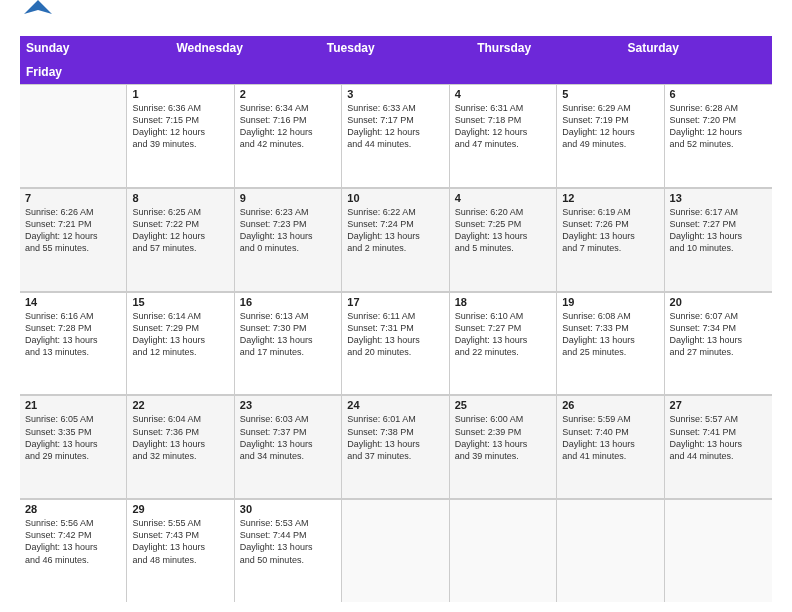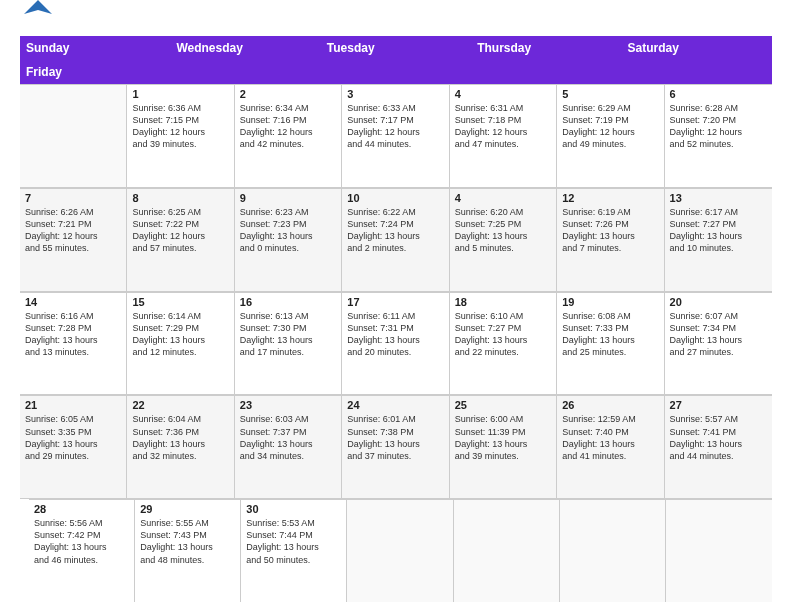--- a/index.html
+++ b/index.html
@@ -65,21 +65,20 @@
       flex: 1;
     }
     .cal-row {
       display: grid;
       grid-template-columns: repeat(7, 1fr);
       flex: 1;
       border-bottom: 1px solid #ccc;
     }
     .cal-row:last-child {
       border-bottom: none;
-      margin-left: 9px;
     }
     .cal-cell {
       border-right: 1px solid #ccc;
       border-top: 1px solid #ccc;
       padding: 3px 5px;
       font-size: 9.5px;
       color: #222;
       min-height: 80px;
       vertical-align: top;
     }
@@ -310,27 +309,27 @@
           <div class="cal-cell">
             <span class="day-num">24</span>
             <span class="cell-line">Sunrise: 6:01 AM</span>
             <span class="cell-line">Sunset: 7:38 PM</span>
             <span class="cell-line">Daylight: 13 hours</span>
             <span class="cell-line">and 37 minutes.</span>
           </div>
           <div class="cal-cell">
             <span class="day-num">25</span>
             <span class="cell-line">Sunrise: 6:00 AM</span>
-            <span class="cell-line">Sunset: 11:39 PM</span>
+            <span class="cell-line">Sunset: 2:39 PM</span>
             <span class="cell-line">Daylight: 13 hours</span>
             <span class="cell-line">and 39 minutes.</span>
           </div>
           <div class="cal-cell">
             <span class="day-num">26</span>
-            <span class="cell-line">Sunrise: 12:59 AM</span>
+            <span class="cell-line">Sunrise: 5:59 AM</span>
             <span class="cell-line">Sunset: 7:40 PM</span>
             <span class="cell-line">Daylight: 13 hours</span>
             <span class="cell-line">and 41 minutes.</span>
           </div>
           <div class="cal-cell">
             <span class="day-num">27</span>
             <span class="cell-line">Sunrise: 5:57 AM</span>
             <span class="cell-line">Sunset: 7:41 PM</span>
             <span class="cell-line">Daylight: 13 hours</span>
             <span class="cell-line">and 44 minutes.</span>

